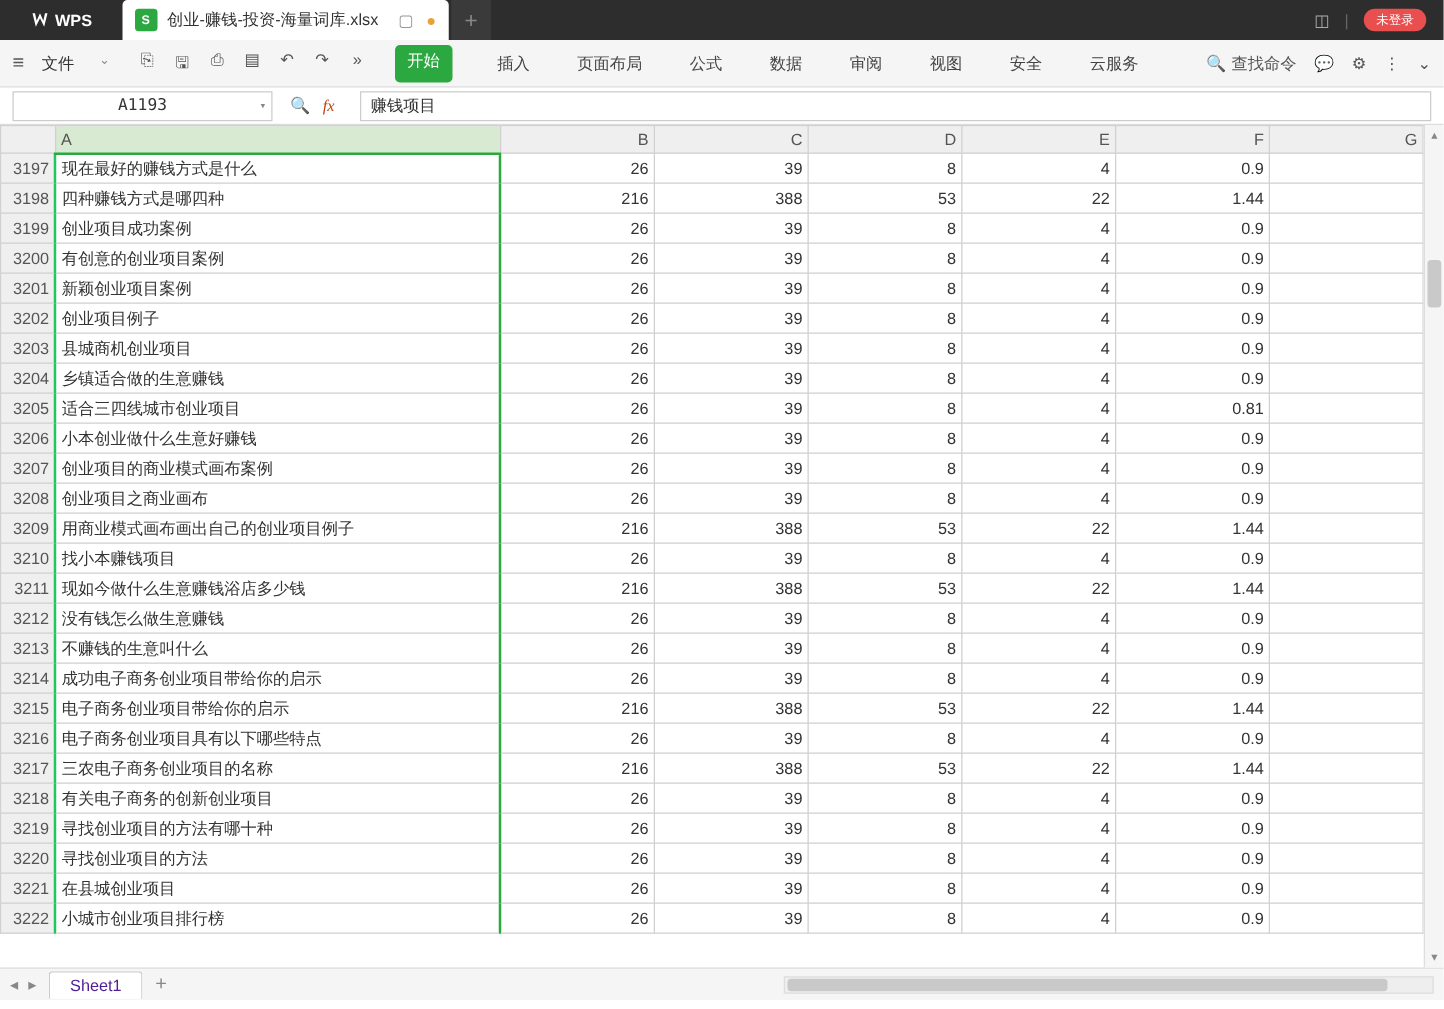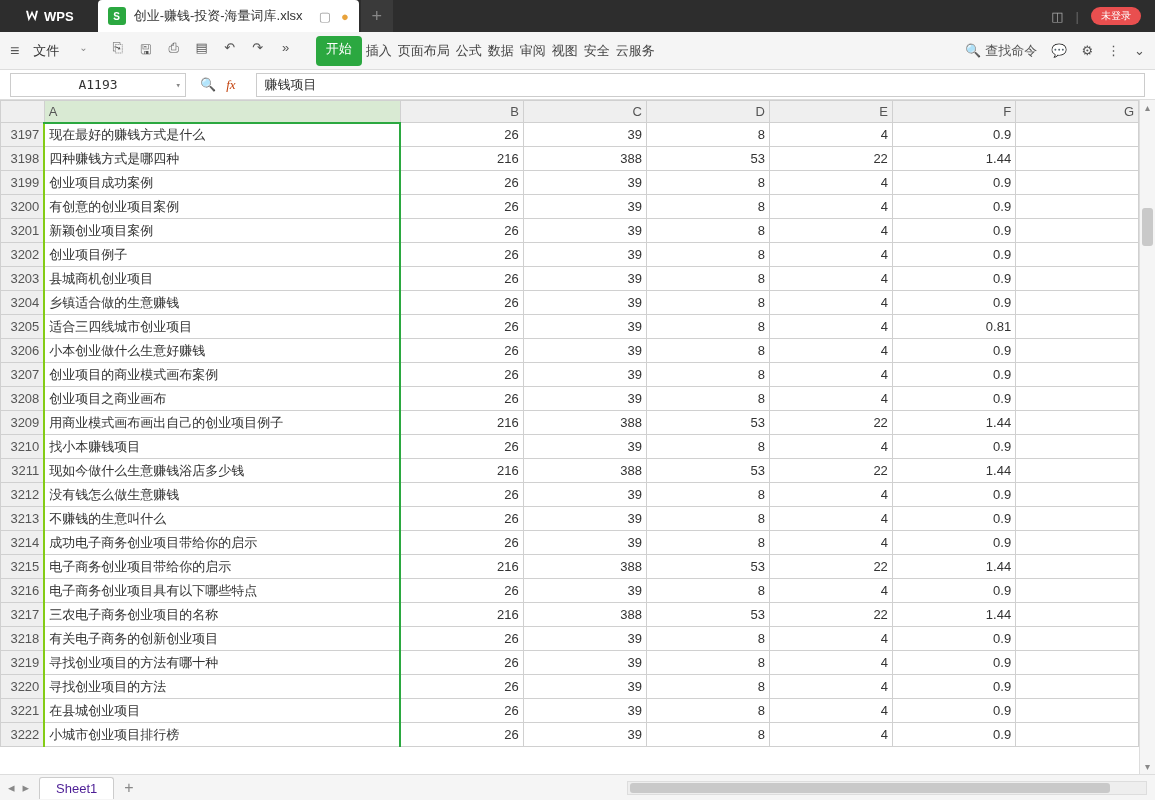--- a/index.html
+++ b/index.html
@@ -12,42 +12,42 @@
 .tab-icons { display:flex; gap:10px; margin-left:8px; color:#999; }
 .new-tab { width:32px; height:32px; display:flex; align-items:center; justify-content:center; color:#888; font-size:18px; background:#3a3a3a; margin-left:2px; }
 .title-right { margin-left:auto; display:flex; align-items:center; gap:12px; padding-right:14px; }
 .login-badge { background:#e94f4f; color:#fff; padding:2px 10px; border-radius:10px; font-size:10px; }
 .menubar { height:38px; background:#f5f5f5; border-bottom:1px solid #ddd; display:flex; align-items:center; padding:0 10px; gap:6px; }
 .hamburger { font-size:16px; color:#555; }
 .file-btn { display:flex; align-items:flex-start; gap:20px; padding:4px 8px; color:#333;font-family:Liberation Serif, serif; }
 .file-btn .chev { font-size:10px; color:#888; }
 .toolbar-icons { display:flex; gap:12px; margin-left:8px; color:#555; }
 .toolbar-icons span { width:16px; display:flex; justify-content:center; }
-.tabs { display:flex; gap:2px; margin-left:16px; }
+.tabs { display:flex; gap:34px; margin-left:16px; }
 .tab { color:#444; padding:6px 2px; }
 .tab.active { background:#2ba840; color:#fff; padding:4px 10px; border-radius:4px; }
 .menubar-right { margin-left:auto; display:flex; align-items:center; gap:14px; color:#555; }
 .search-cmd { display:flex; align-items:center; gap:4px; }
 .menubar-right .ic { display:inline-flex; }
 .fx-bar { height:30px; border-bottom:1px solid #ddd; display:flex; align-items:center; }
-.namebox { width:176px; height:24px; border:1px solid #ccc; margin-left:10px; display:flex; align-items:center; justify-content:center; font-family:monospace; position:relative; }
+.namebox { width:208px; height:24px; border:1px solid #ccc; margin-left:10px; display:flex; align-items:center; justify-content:center; font-family:monospace; position:relative; }
 .namebox .dd { position:absolute; right:4px; font-size:9px; color:#888; }
 .fx-icons { display:flex; gap:10px; margin:0 14px; color:#777; }
 .fx-label { font-style:italic; font-family:serif; color:#c2410c; margin-right:6px; }
 .fx-input { flex:1; height:24px; border:1px solid #ccc; padding:0 8px; margin-right:10px; display:flex; align-items:center; }
 .grid-wrap { position:relative; height:674px; display:flex; }
 .grid { flex:1; overflow:hidden; }
 table { border-collapse:collapse; table-layout:fixed; }
 th, td { border:0.5px solid #d0d0d0; height:24px; padding:0 4px; font-size:13px; font-weight:normal; }
 thead th { background:#efefef; color:#555; text-align:center; height:22px; }
 .rowhdr { background:#efefef; text-align:right; color:#555; width:44px; }
 .corner { background:#efefef; width:44px; }
 .colA { width:366px; text-align:left; }
 .colN { width:126px; text-align:right; }
-.colA.sel-col { border-left:2px solid #84cc16; border-right:2px solid #2ba840; }
+.colA.sel-col { border-left:2px solid #22c55e; border-right:2px solid #2ba840; }
 thead th.sel-col-h { background:#d9ead3; border-bottom:2px solid #2ba840; }
 .vscroll { width:16px; background:#f5f5f5; border-left:1px solid #ddd; position:relative; }
 .vthumb { position:absolute; left:2px; right:2px; background:#c9c9c9; border-radius:3px; top:108px; height:38px; }
 .varrow { position:absolute; left:0; right:0; text-align:center; font-size:10px; color:#888; }
 .sheetbar { height:26px; background:#f5f5f5; border-top:1px solid #ddd; display:flex; align-items:center; padding:0 8px; gap:10px; }
 .sheet-nav { display:flex; gap:8px; color:#888; }
 .sheet-tab { background:#fff; border:1px solid #ccc; border-bottom:none; padding:3px 16px; border-radius:3px 3px 0 0; color:#4c1d95; font-weight:500; }
 .sheet-add { color:#888; font-size:16px; }
 .hscroll { margin-left:auto; width:520px; height:14px; background:#eee; border:1px solid #ddd; position:relative; }
 .hthumb { position:absolute; top:1px; bottom:1px; left:2px; width:480px; background:#c9c9c9; border-radius:3px; }

